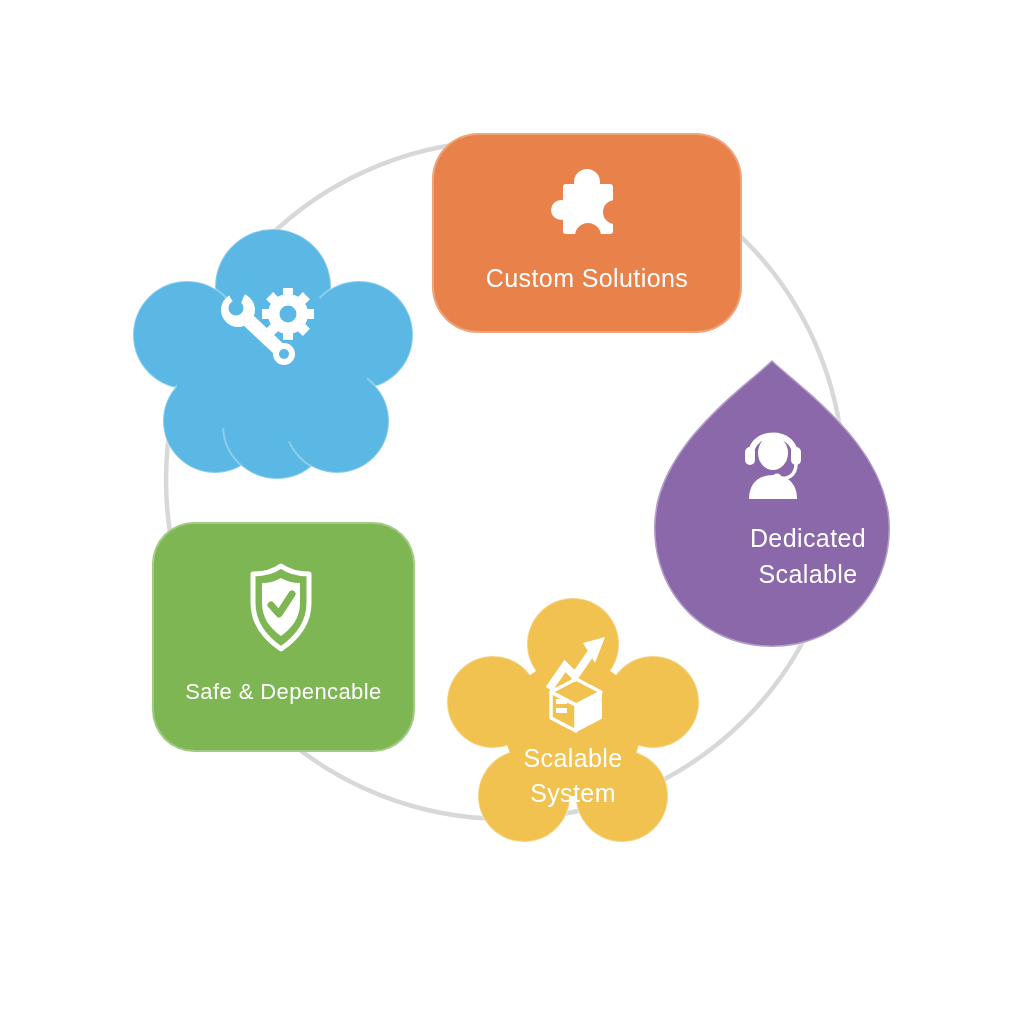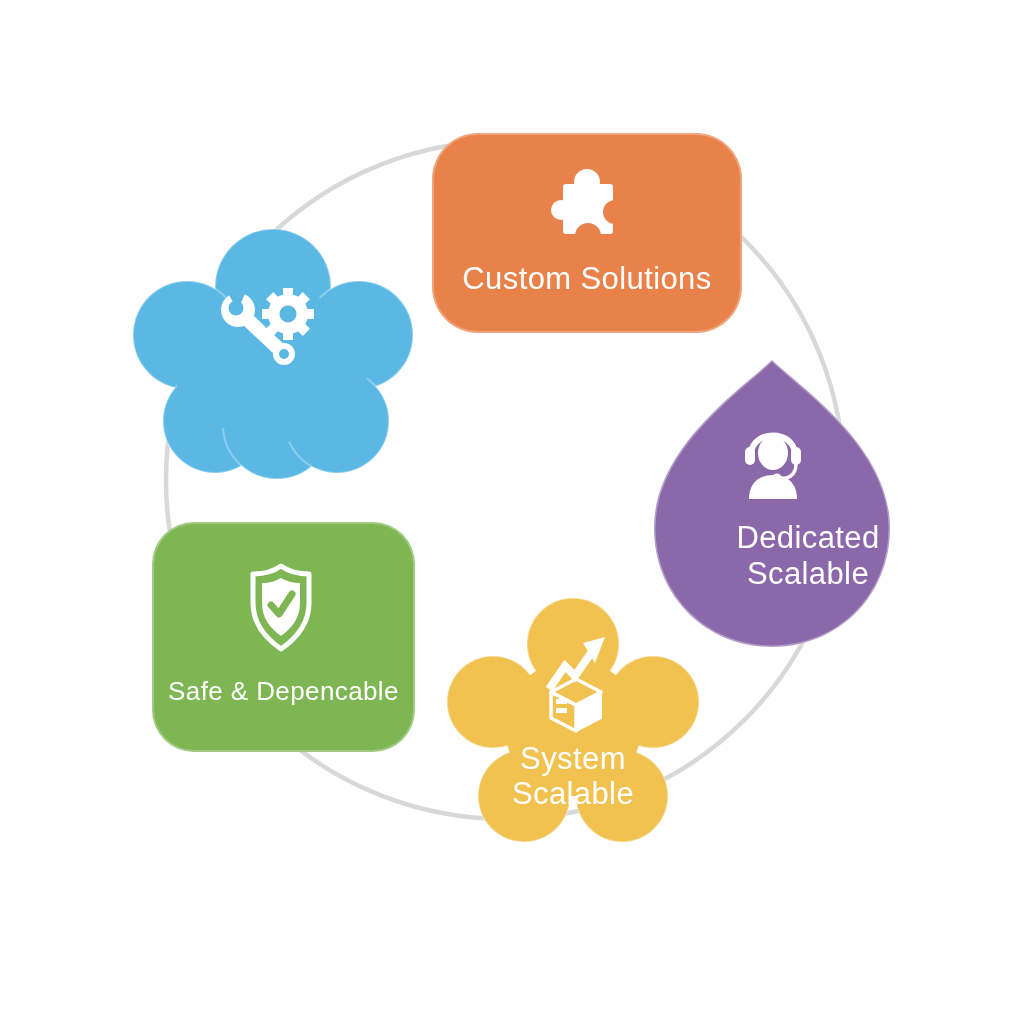--- a/index.html
+++ b/index.html
@@ -7,21 +7,21 @@
     position:relative;
     width:1024px;height:1024px;
     background:#ffffff;
     overflow:hidden;
     font-family:"Liberation Sans", sans-serif;
   }
   .abs{position:absolute;}
   .node-label{
     position:absolute;
     color:#ffffff;
-    font-size:31px;
+    font-size:25px;
     font-weight:500;
     letter-spacing:0.4px;
     text-align:center;
     line-height:35px;
     white-space:nowrap;
   }
   .card{
     position:absolute;
     box-sizing:border-box;
     border:2px solid rgba(255,255,255,0.28);
@@ -107,21 +107,21 @@
   </div>
 
   <div class="card" id="safe-card"></div>
   <svg class="abs" style="left:243px;top:561px" width="76" height="94" viewBox="0 0 76 94">
     <path d="M38,5 C45,10 55,13 66,13 L66,42 C66,63 54,77 38,88
              C22,77 10,63 10,42 L10,13 C21,13 31,10 38,5 Z" fill="none" stroke="#ffffff" stroke-width="5" stroke-linejoin="round"></path>
     <path d="M38,17 C43,20 50,22 57,22 L57,42 C57,57 49,67 38,75
              C27,67 19,57 19,42 L19,22 C26,22 33,20 38,17 Z" fill="#ffffff"></path>
     <path d="M28,44 L36,53 L49,33" fill="none" stroke="#7eb654" stroke-width="7" stroke-linecap="round" stroke-linejoin="round"></path>
   </svg>
-  <div class="node-label" style="left:152px;top:674px;width:263px;font-size:26px">Safe &amp; Depencable</div>
+  <div class="node-label" style="left:152px;top:674px;width:263px;font-size:22px">Safe &amp; Depencable</div>
 
   <svg class="abs" style="left:438px;top:598px" width="270" height="256" viewBox="0 0 270 256">
     <g fill="#f1c24f" stroke="rgba(255,255,255,0.3)" stroke-width="2">
       <circle cx="135" cy="46" r="46"></circle>
       <circle cx="55" cy="104" r="46"></circle>
       <circle cx="215" cy="104" r="46"></circle>
       <circle cx="86" cy="198" r="46"></circle>
       <circle cx="184" cy="198" r="46"></circle>
     </g>
     <g fill="#f1c24f">
@@ -134,17 +134,17 @@
     <polyline points="8,54 24,31 34,41 50,18" fill="none" stroke="#ffffff" stroke-width="8"></polyline>
     <polygon points="64,2 42,8 54,28" fill="#ffffff"></polygon>
 
     <path d="M35,44 L60,57 L35,70 L10,57 Z" fill="none" stroke="#ffffff" stroke-width="3.5" stroke-linejoin="round"></path>
     <path d="M35,70 L60,57 L60,83 L35,96 Z" fill="#ffffff" stroke="#ffffff" stroke-width="2" stroke-linejoin="round"></path>
     <path d="M10,57 L10,83 L35,96 L35,70 Z" fill="none" stroke="#ffffff" stroke-width="3.5" stroke-linejoin="round"></path>
     <rect x="15" y="64" width="11" height="5" fill="#ffffff"></rect>
     <rect x="15" y="73" width="11" height="5" fill="#ffffff"></rect>
   </svg>
   <div class="node-label" style="left:438px;top:741px;width:270px">
+    <div>Scalable</div>
     <div>System</div>
-    <div>Scalable</div>
   </div>
 
 </div>
 
 </body></html>

